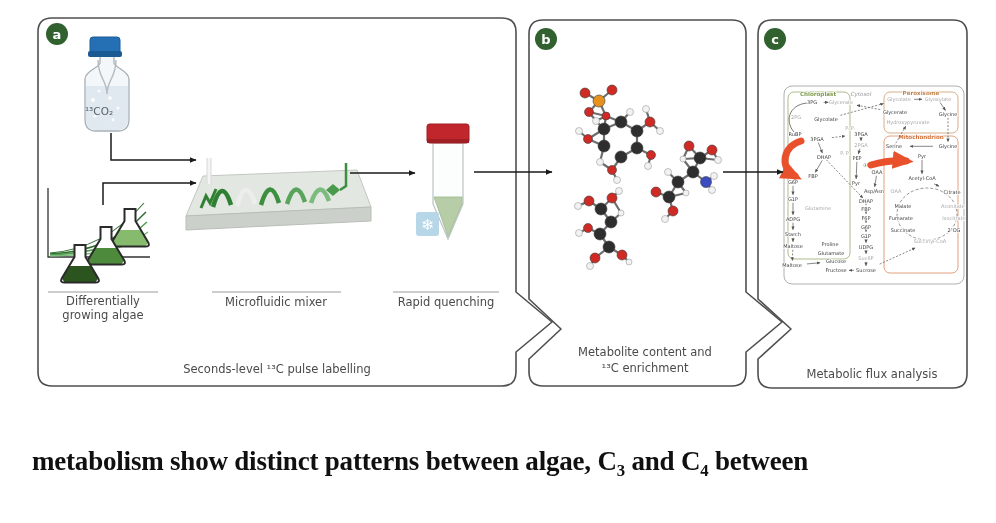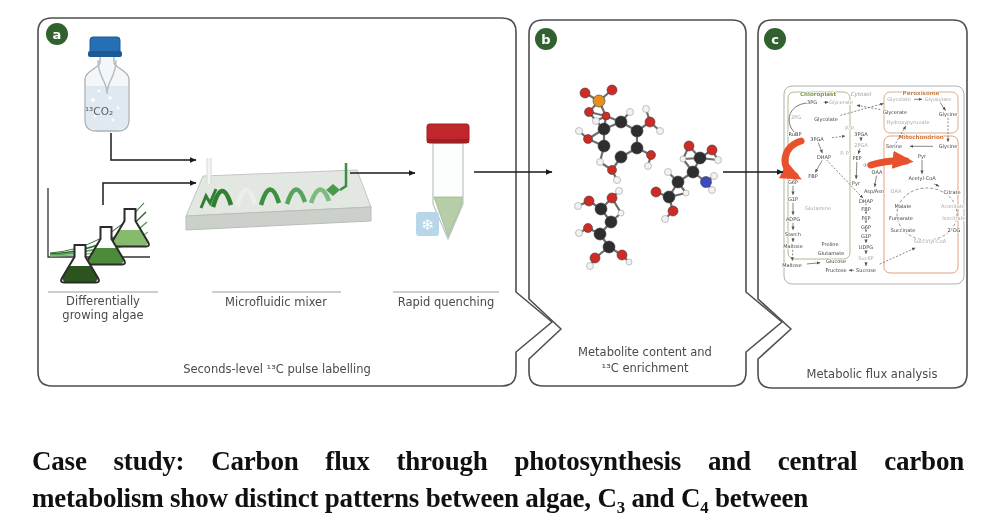--- a/index.html
+++ b/index.html
@@ -372,15 +372,14 @@
   <g id="flow-arrows">
       <polyline points="111,133 111,160 196,160" class="flow" marker-end="url(#ah)"></polyline>
       <polyline points="103,205 103,183 196,183" class="flow" marker-end="url(#ah)"></polyline>
       <polyline points="350,173 415,173" class="flow" marker-end="url(#ah)"></polyline>
       <polyline points="474,172 552,172" class="flow" marker-end="url(#ah)"></polyline>
       <polyline points="723,172 783,172" class="flow" marker-end="url(#ah)"></polyline>
     </g>
 </svg>
 
 <div class="caption">
-  <div class="cap1">Case study: Carbon flux through photosynthesis and central carbon</div>
   <div id="cap-line2"><span>metabolism show distinct patterns between algae, C</span><sub>3</sub><span> and C</span><sub>4</sub><span> between</span></div>
 </div>
 
 </body></html>

